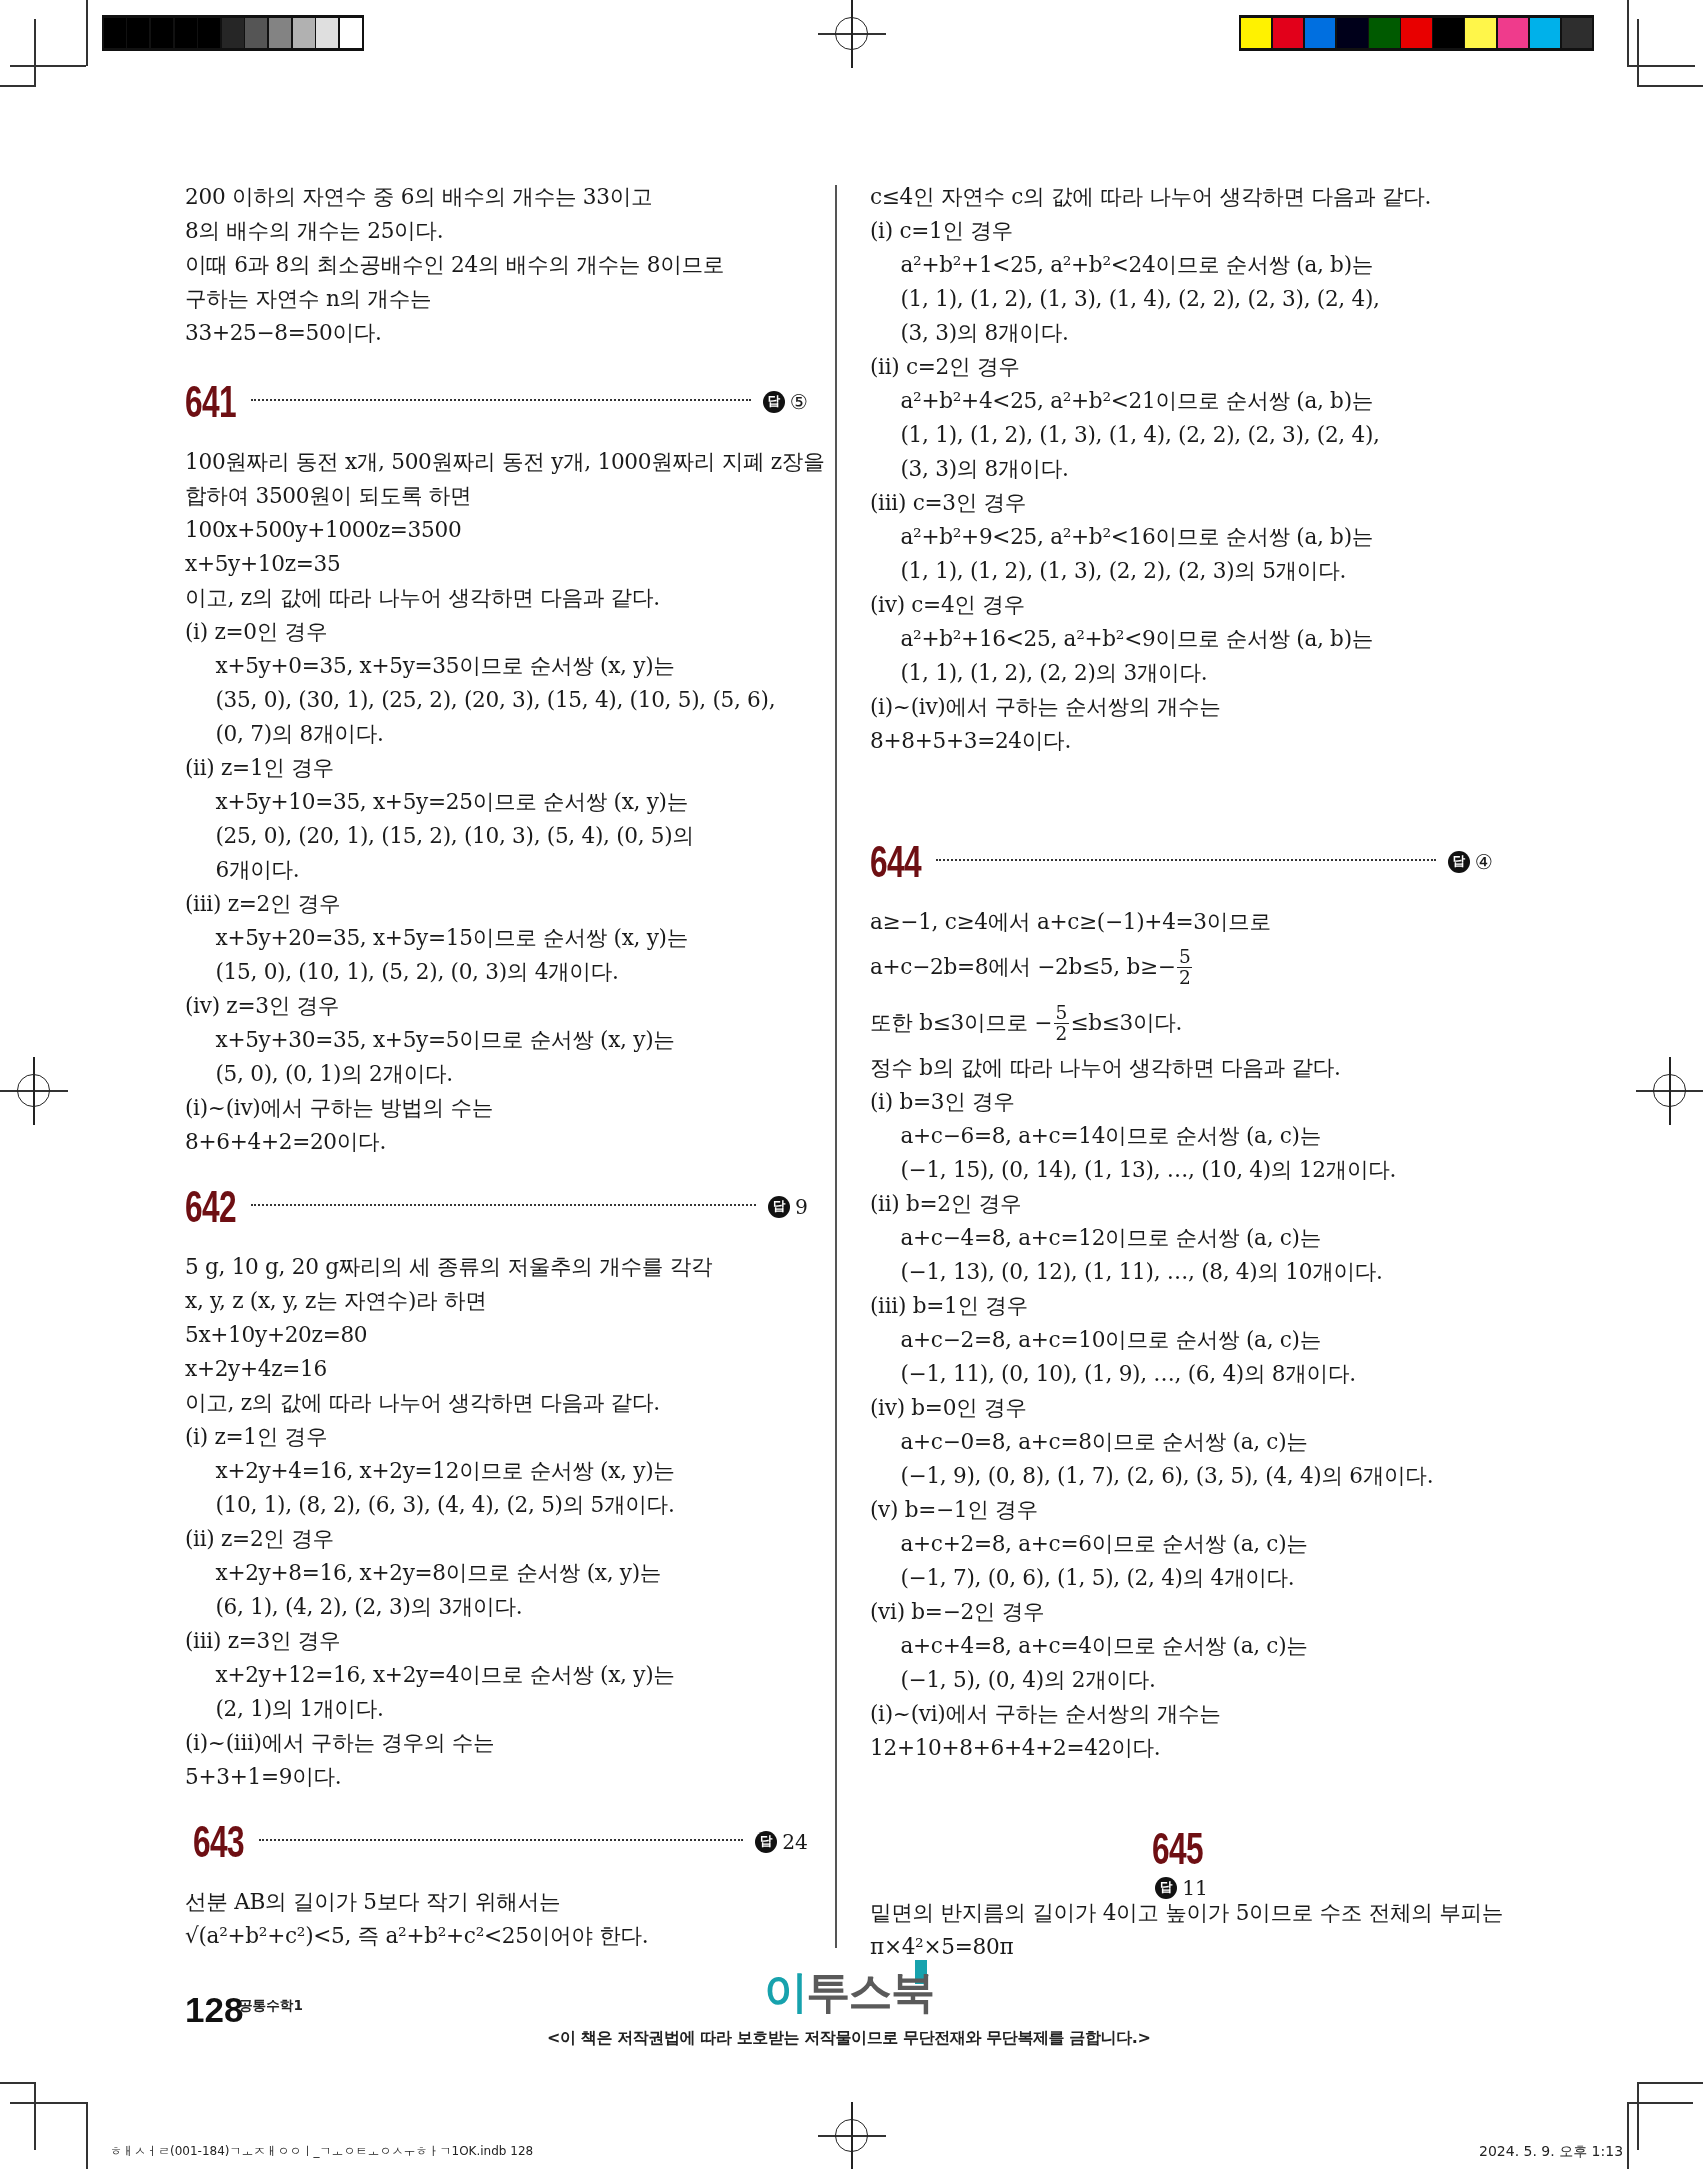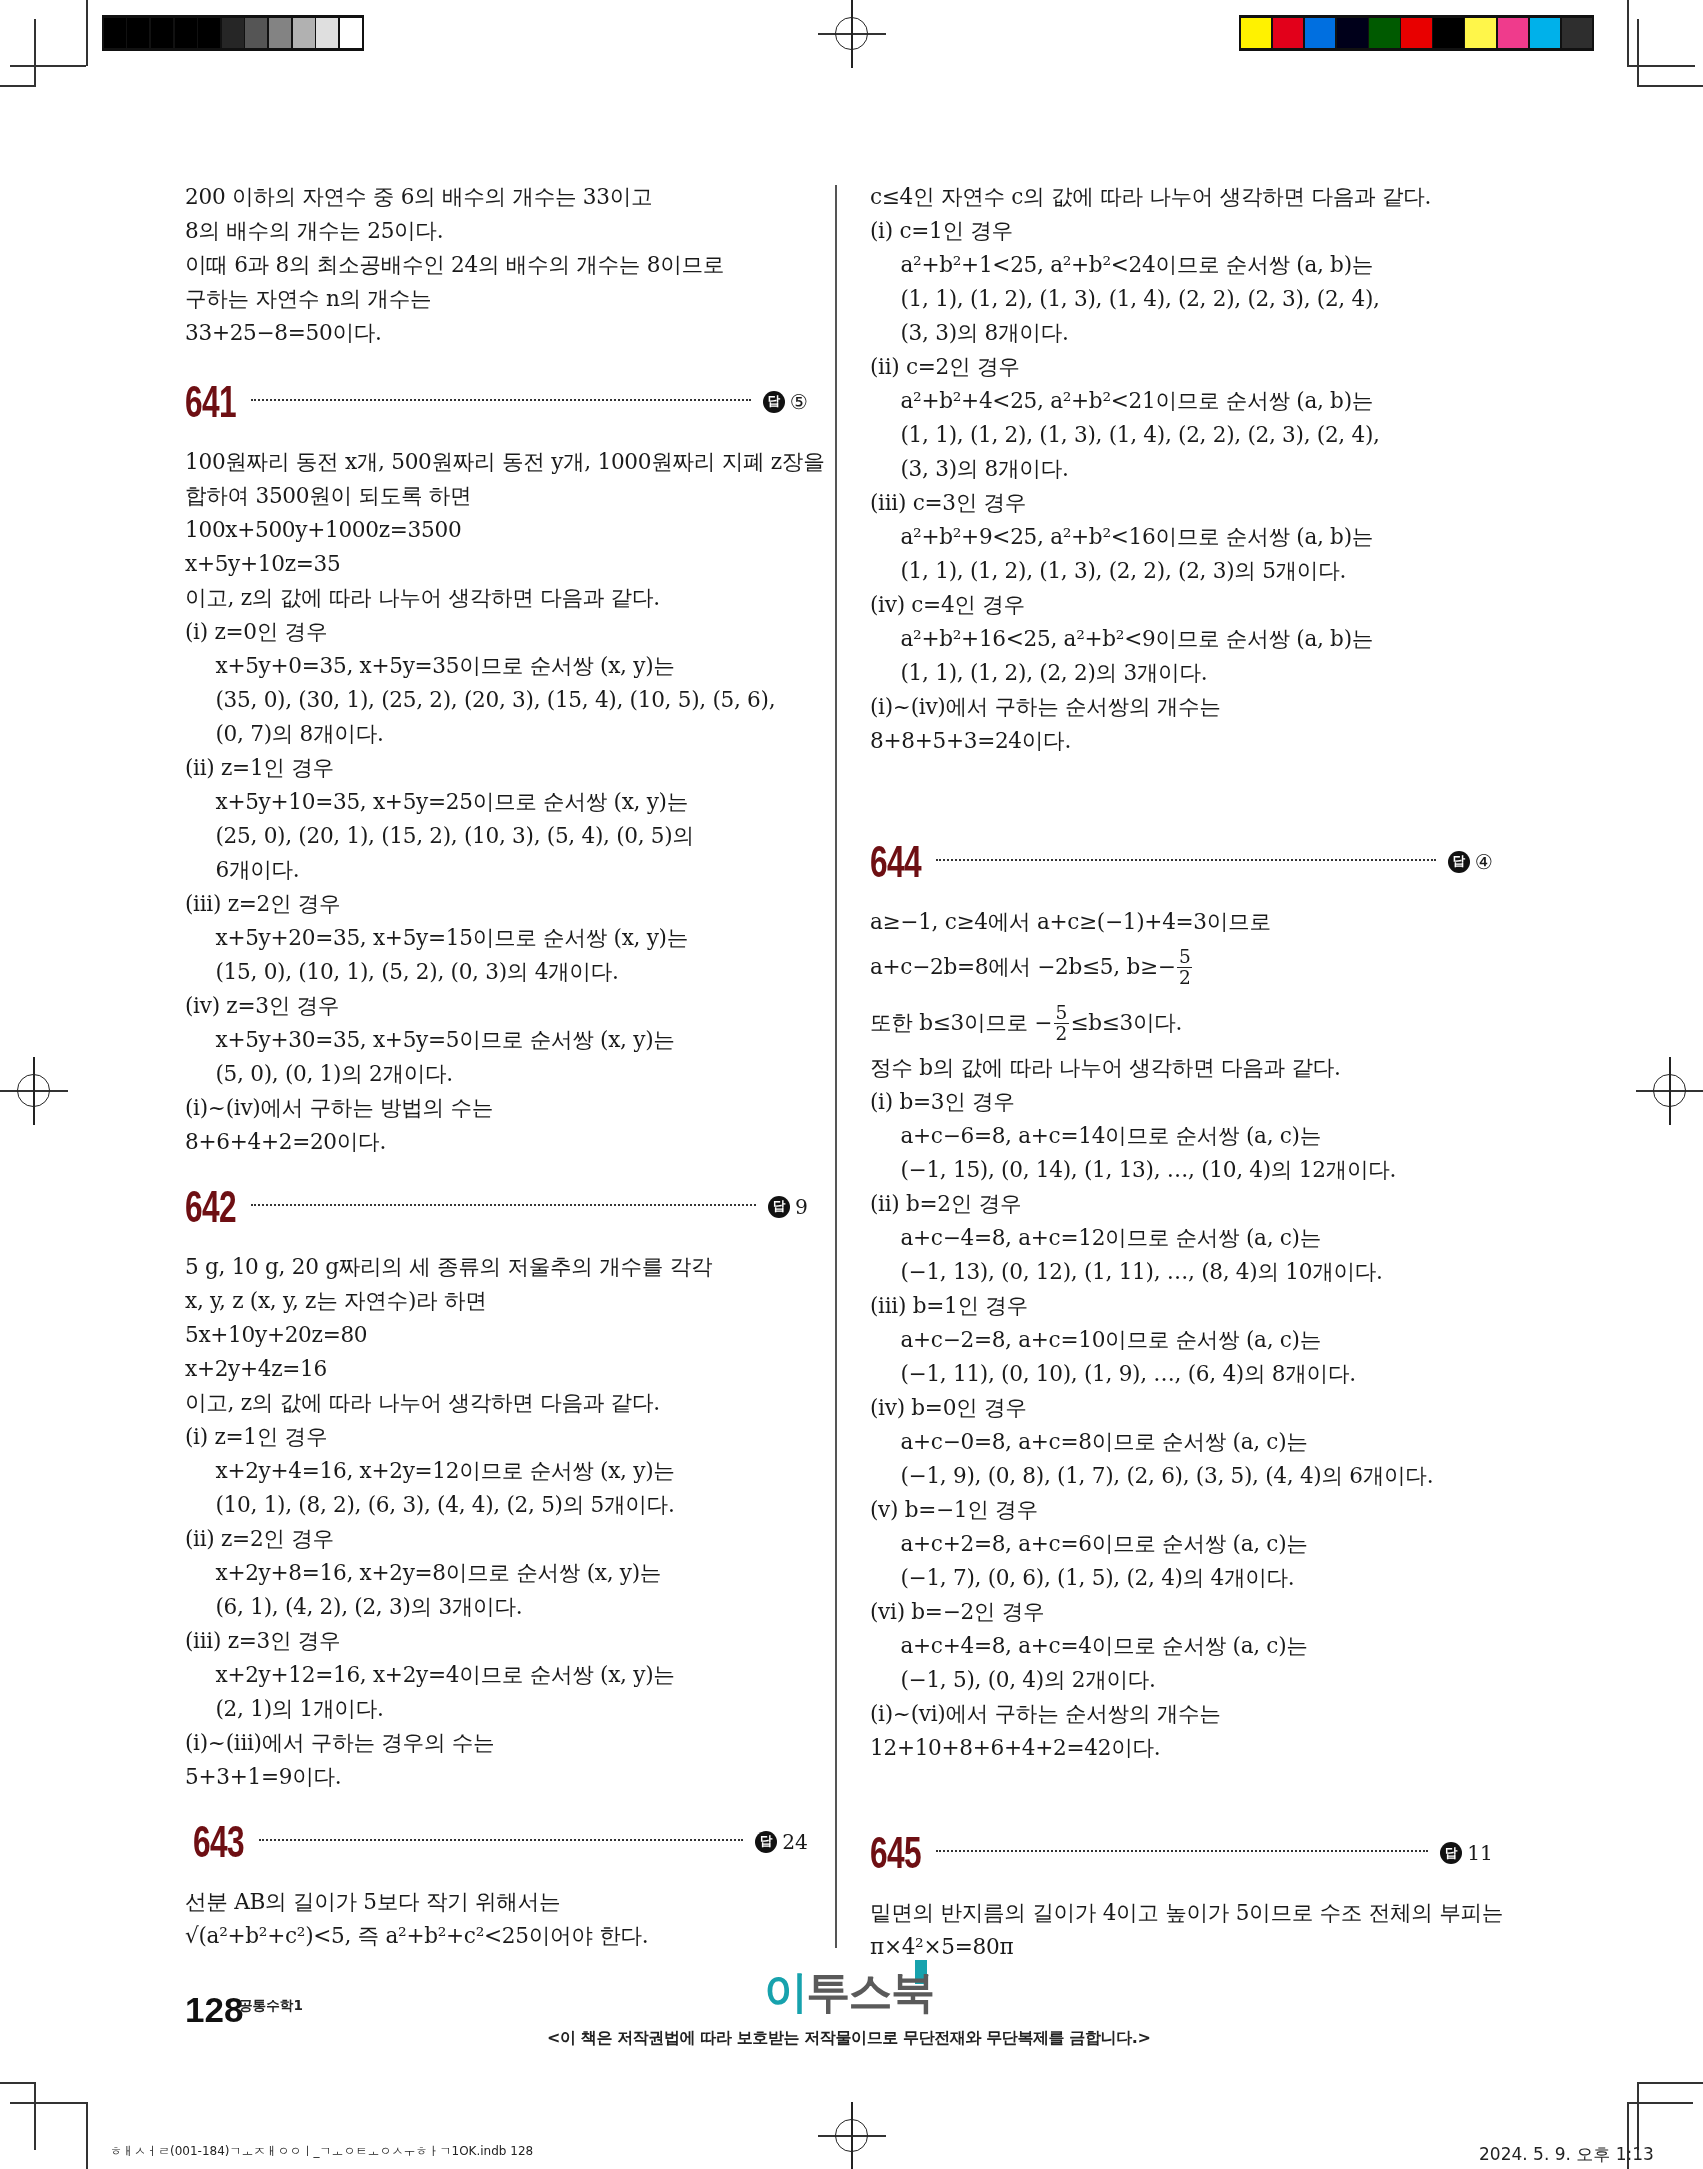--- a/index.html
+++ b/index.html
@@ -38,21 +38,21 @@
   .pagebook { position: absolute; left: 239px; top: 1997px; font-family: "DejaVu Sans", sans-serif;
               font-size: 13.6px; font-weight: bold; color: #222; }
   .logo { position: absolute; left: 764px; top: 1963px; font-family: "DejaVu Sans", sans-serif;
           font-size: 44px; font-weight: bold; letter-spacing: -1.7px; }
   .logo .a { color: #17a2ad; }
   .logo .b { color: #5a5a5a; }
   .logo-flag { position: absolute; left: 915px; top: 1960px; width: 12px; height: 24px; background: #17a2ad; }
   .copyright { position: absolute; left: 547px; top: 2028px; font-family: "DejaVu Sans", sans-serif;
                font-size: 16px; font-weight: bold; color: #222; letter-spacing: -0.4px; }
   .slug-left { position: absolute; left: 110px; top: 2143px; font-family: "DejaVu Sans", sans-serif; font-size: 12px; color:#222; }
-  .slug-right { position: absolute; left: 1479px; top: 2143px; font-family: "DejaVu Sans", sans-serif; font-size: 17px; color:#222; }
+  .slug-right { position: absolute; left: 1479px; top: 2143px; font-family: "DejaVu Sans", sans-serif; font-size: 14px; color:#222; }
 </style>
 </head>
 <body>
 
 <div class="bar" style="left:102px;" id="graybar">
     <div class="sw" style="width: 22px; background: rgb(0, 0, 0);"></div>
     <div class="sw" style="width: 22px; background: rgb(0, 0, 0);"></div>
     <div class="sw" style="width: 22px; background: rgb(0, 0, 0);"></div>
     <div class="sw" style="width: 22px; background: rgb(0, 0, 0);"></div>
     <div class="sw" style="width: 22px; background: rgb(0, 0, 0);"></div>
@@ -263,21 +263,21 @@
         <div class="ln ind">a+c+2=8, a+c=6이므로 순서쌍 (a, c)는</div>
         <div class="ln ind">(−1, 7), (0, 6), (1, 5), (2, 4)의 4개이다.</div>
         <div class="ln">(vi) b=−2인 경우</div>
         <div class="ln ind">a+c+4=8, a+c=4이므로 순서쌍 (a, c)는</div>
         <div class="ln ind">(−1, 5), (0, 4)의 2개이다.</div>
         <div class="ln">(i)~(vi)에서 구하는 순서쌍의 개수는</div>
         <div class="ln">12+10+8+6+4+2=42이다.</div>
       </div>
   </div>
 
-  <div class="hdr" style="margin-top:59px;">
+  <div class="hdr" style="margin-top:59px;flex-direction:column;">
     <span class="num">645</span>
     <span class="dots"></span>
     <span class="ans">
       <span class="badge">답</span>
       <span>11</span>
     </span>
   </div>
   <div>
       <div class="ln">밑면의 반지름의 길이가 4이고 높이가 5이므로 수조 전체의 부피는</div>
       <div class="ln">π×4²×5=80π</div>

